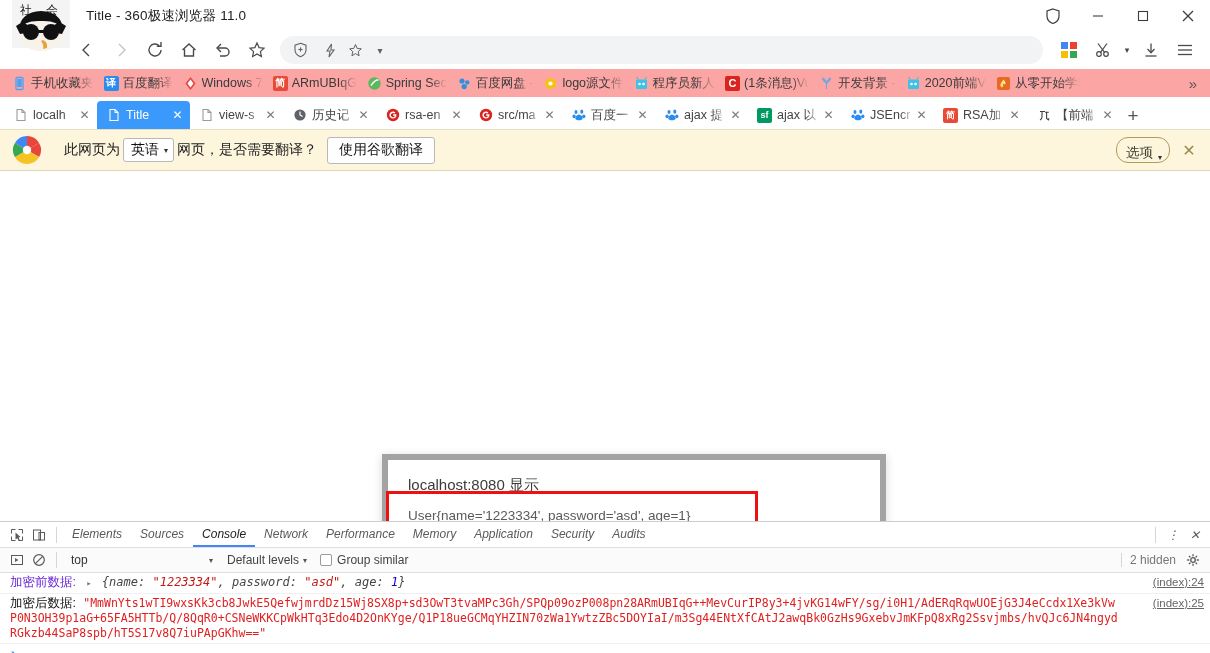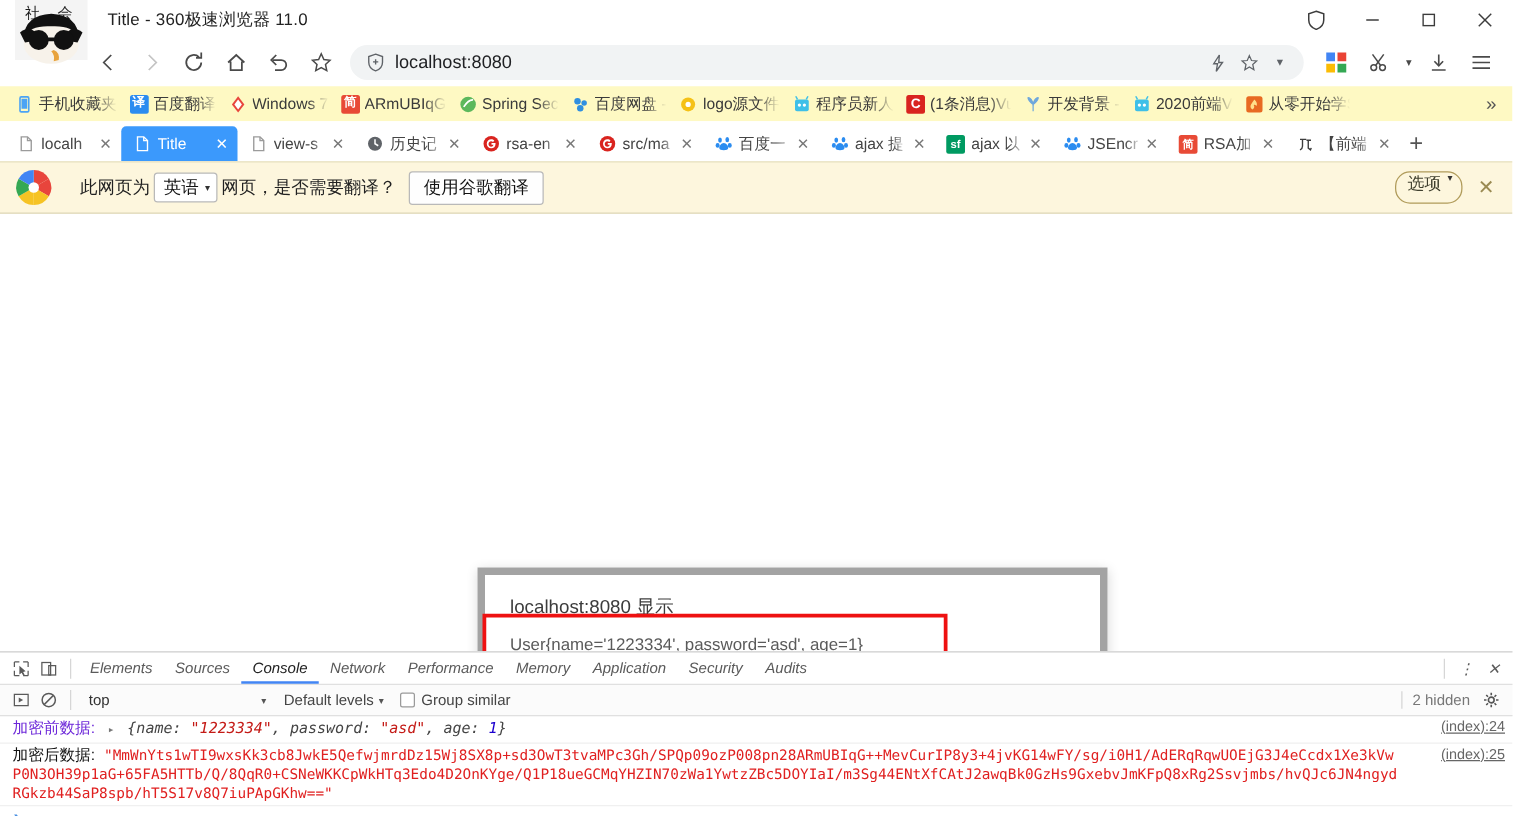--- a/index.html
+++ b/index.html
@@ -41,21 +41,21 @@
   .omni-shield{ width:17px; height:17px; flex:none; color:#5f6368; margin-right:7px; }
   .omni-url{ flex:1; font-size:14.5px; color:#202124; }
   .omni-ico{ width:22px; height:22px; display:flex; align-items:center; justify-content:center; color:#5f6368; margin-left:3px; }
   .nav-right{ display:flex; align-items:center; }
   .grid4{ display:grid; grid-template-columns:7px 7px; grid-template-rows:7px 7px; gap:2px; }
   .grid4 i{ display:block; }
 
   
   .bookmarks{
     height:28px; display:flex; align-items:center; padding:0 7px;
-    background:#fef9c3; overflow:hidden; position:relative;
+    background:#fca5a5; overflow:hidden; position:relative;
   }
   .bm{
     display:flex; align-items:center; height:22px; padding:0 5px; flex:none;
     max-width:94px; border-radius:3px;
   }
   .bm-ico{
     width:15px; height:15px; flex:none; margin-right:4px; border-radius:2px;
     display:flex; align-items:center; justify-content:center;
     font-size:10px; color:#fff; font-weight:bold; line-height:1; overflow:hidden;
   }
@@ -103,21 +103,21 @@
     color:#111; margin:0 3px; vertical-align:middle;
   }
   .tb-caret{ margin-left:5px; font-size:8px; color:#333; }
   .tb-button{
     height:27px; display:inline-flex; align-items:center; padding:0 11px;
     border:1px solid #b9b9b9; background:#fefefe; border-radius:3px;
     font-size:14px; color:#111; margin-left:10px;
   }
   .tb-right{ position:absolute; right:8px; display:flex; align-items:center; gap:6px; }
   .tb-options{
-    height:26px; display:inline-flex; align-items:flex-start; padding:0 7px 0 9px;
+    height:26px; display:inline-flex; align-items:flex-end; padding:0 7px 0 9px;
     border:1px solid #b09b5a; background:#fdf6dd; border-radius:12px; font-size:13.5px; color:#3f3f2e;
   }
   .tb-close{ width:26px; height:26px; display:flex; align-items:center; justify-content:center; color:#9a8a52; font-size:16px; }
 
   
   .page{
     position:absolute; left:0; top:174px; right:0; bottom:132px;
     background:#fff; overflow:hidden;
   }
   .page-line{ padding:9px 6px 0 6px; font-size:15px; color:#111; display:flex; align-items:center; }
@@ -278,21 +278,20 @@
   </div>
 
   <div class="omnibox">
     <span class="omni-shield">
       <svg width="17" height="17" viewBox="0 0 17 17">
           <path d="M8.5 1.3l5.5 1.9v4.6c0 3.7-2.8 6-5.5 6.9-2.7-.9-5.5-3.2-5.5-6.9V3.2z" fill="none" stroke="currentColor" stroke-width="1.1"></path>
           <line x1="8.5" y1="5.4" x2="8.5" y2="9.6" stroke="currentColor" stroke-width="1.1"></line>
           <line x1="6.4" y1="7.5" x2="10.6" y2="7.5" stroke="currentColor" stroke-width="1.1"></line>
         </svg>
     </span>
-    <span class="omni-url">localhost:8080</span>
     <span class="omni-ico">
       <svg width="15" height="15" viewBox="0 0 15 15">
           <polygon points="8.5,1 4,8 7,8 6,14 11,7 8,7" fill="none" stroke="currentColor" stroke-width="1.1"></polygon>
         </svg>
     </span>
     <span class="omni-ico">
       <svg width="15" height="15" viewBox="0 0 15 15">
           <polygon points="7.5,1.5 9.2,5.4 13.3,5.8 10.2,8.6 11.1,12.8 7.5,10.6 3.9,12.8 4.8,8.6 1.7,5.8 5.8,5.4" fill="none" stroke="currentColor" stroke-width="1"></polygon>
         </svg>
     </span>

